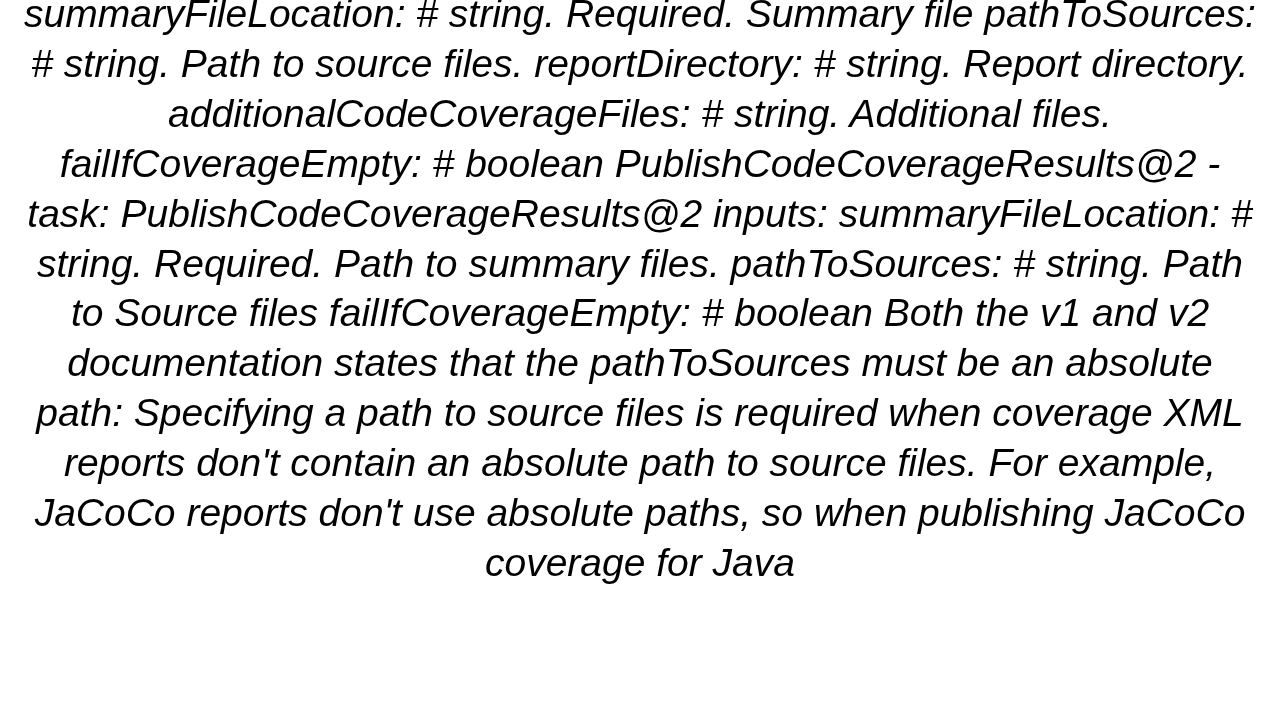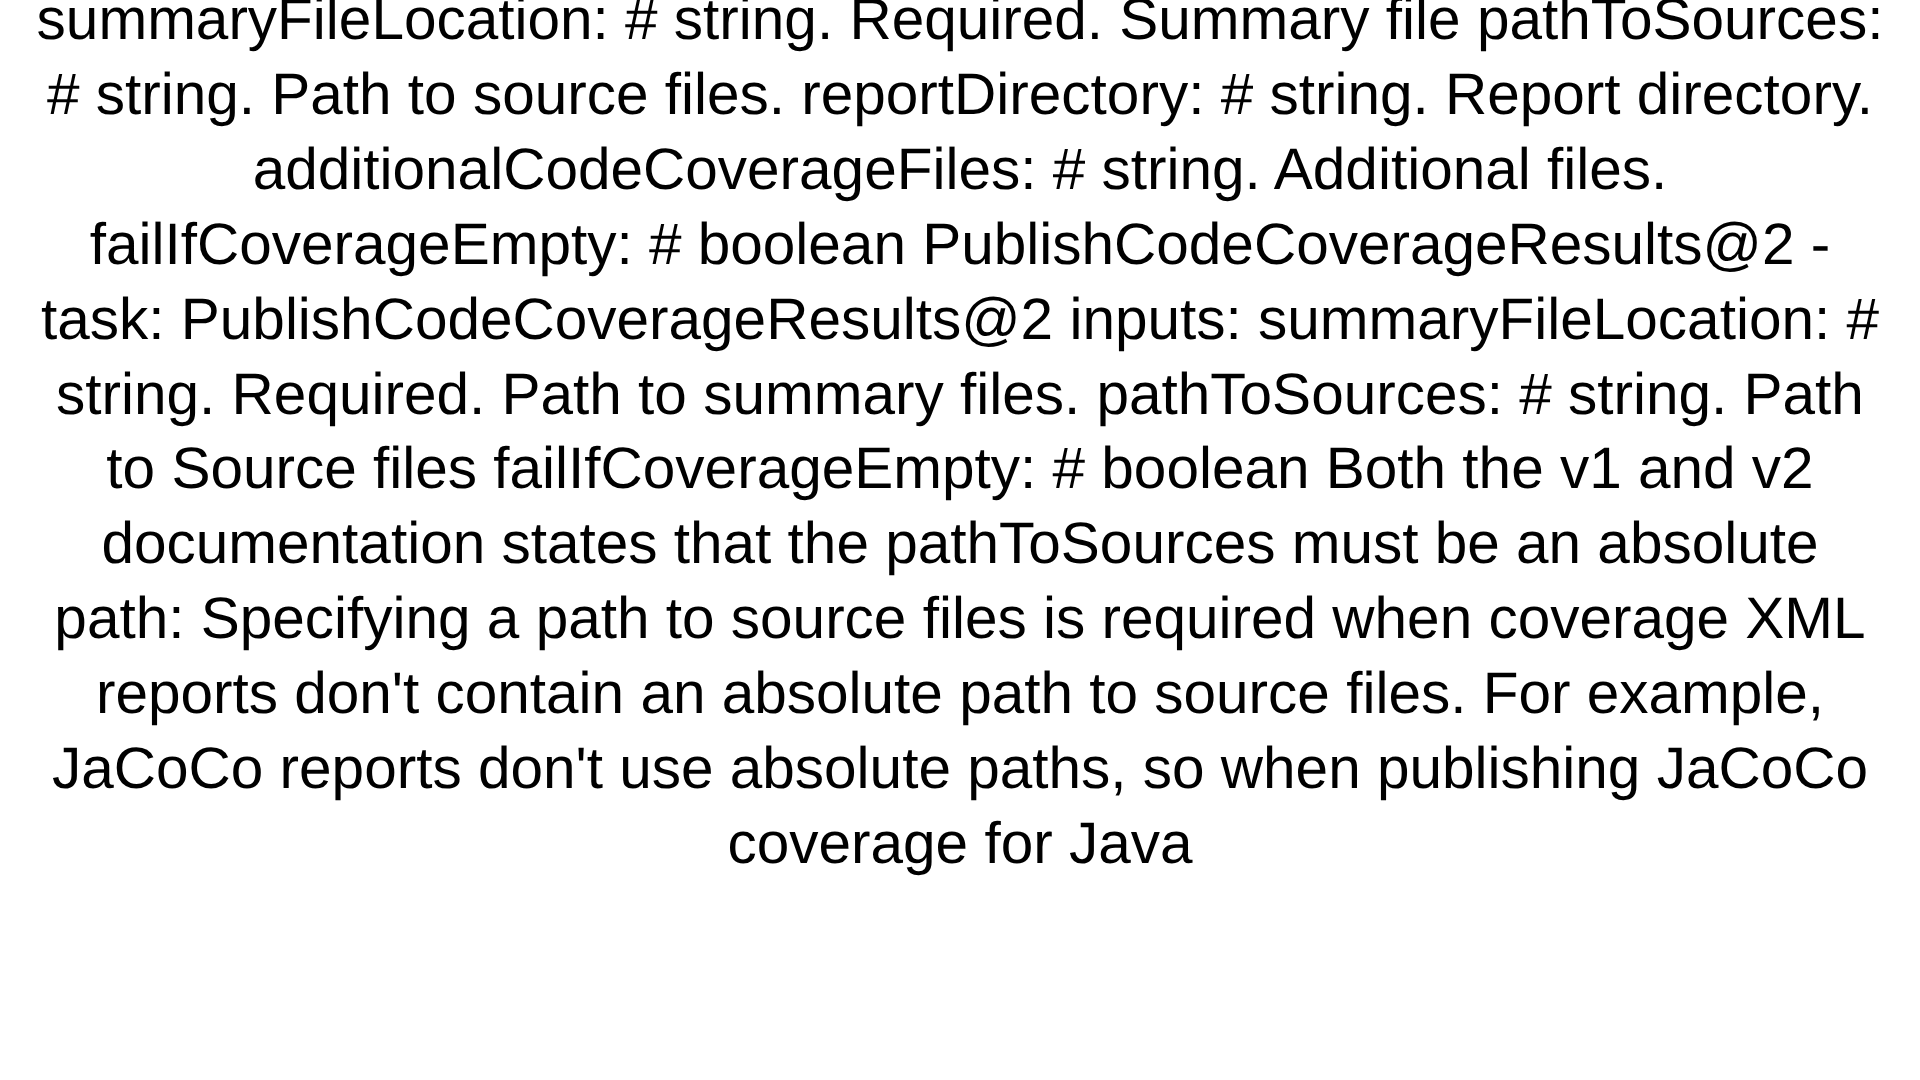--- a/index.html
+++ b/index.html
@@ -1,18 +1,19 @@
 <!DOCTYPE html>
 <html><head>
   <meta charset="utf-8">
   <style>
     * {
       margin: 0;
       padding: 0;
       box-sizing: border-box;
+      font-style: italic;
     }
     body {
       width: 1280px;
       height: 720px;
       background: #ffffff;
       font-family: Arial, Helvetica, sans-serif;
       overflow: hidden;
     }
     .content {
       width: 100%;

